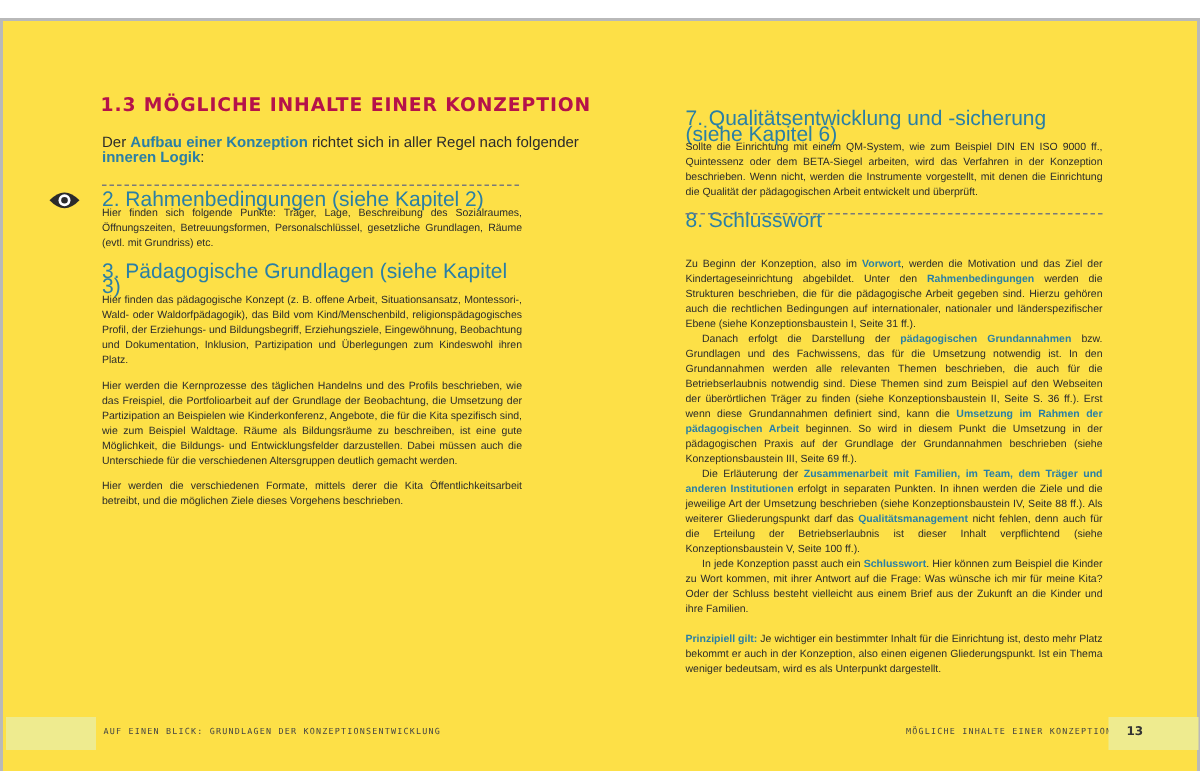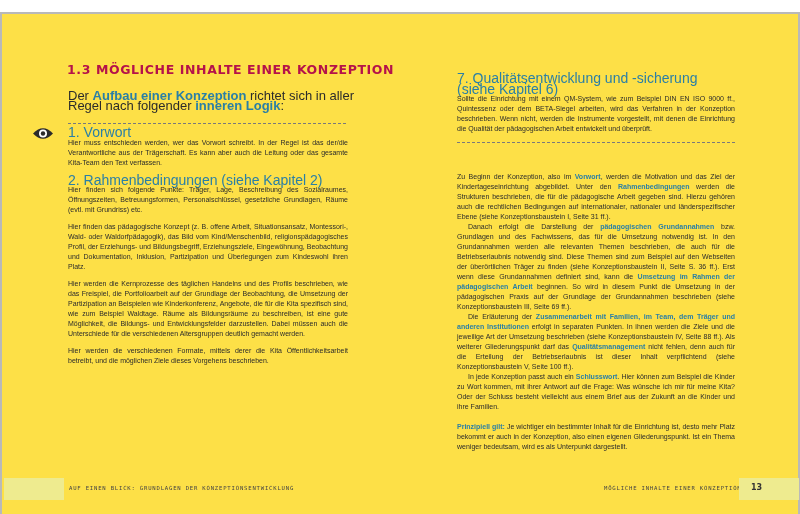--- a/index.html
+++ b/index.html
@@ -15,21 +15,21 @@
   .page-right { left: 399px; width: 399px; }
 
   .title {
     position: absolute; left: 65px; top: 48px;
     font-family: "DejaVu Sans", sans-serif; font-weight: bold;
     font-size: 12.5px; letter-spacing: 0.6px; color: #b5124a;
     text-transform: uppercase;
   }
   .intro {
     position: absolute; left: 66px; top: 77px; width: 320px;
-    font-size: 13px; line-height: 10px; color: #2b2b2b;
+    font-size: 10px; line-height: 10px; color: #2b2b2b;
   }
   .hl { color: #2a7fa6; font-weight: bold; }
 
   .dashes {
     position: absolute; height: 0;
     border-top: 1px dashed #7a7a7a;
   }
   .dash-left { left: 66px; top: 109px; width: 278px; }
   .dash-right { left: 56px; top: 95px; width: 278px; }
 
@@ -85,48 +85,48 @@
     <div class="dashes dash-left"></div>
 
     <svg class="eye-icon" viewBox="0 0 22 15">
       <path d="M1 7.5 Q11 -3 21 7.5 Q11 18 1 7.5 Z" fill="#2b2b2b"></path>
       <circle cx="11" cy="7.5" r="4" fill="#ffffff"></circle>
       <circle cx="11" cy="7.5" r="2.2" fill="#2b2b2b"></circle>
     </svg>
 
     <div class="items-left">
       <div class="item">
-        <div class="item-h">1. Vorwort</div>
-        <div class="item-t">Hier muss entschieden werden, wer das Vorwort schreibt. In der Regel ist das der/die Verantwortliche aus der Trägerschaft. Es kann aber auch die Leitung oder das gesamte Kita-Team den Text verfassen.</div>
-      </div>
-      <div class="item">
         <div class="item-h">2. Rahmenbedingungen (siehe Kapitel 2)</div>
         <div class="item-t">Hier finden sich folgende Punkte: Träger, Lage, Beschreibung des Sozialraumes, Öffnungszeiten, Betreuungsformen, Personalschlüssel, gesetzliche Grundlagen, Räume (evtl. mit Grundriss) etc.</div>
       </div>
       <div class="item">
+        <div class="item-h">3. Pädagogische Grundlagen (siehe Kapitel 3)</div>
         <div class="item-t">Hier finden das pädagogische Konzept (z. B. offene Arbeit, Situationsansatz, Montessori-, Wald- oder Waldorfpädagogik), das Bild vom Kind/Menschenbild, religionspädagogisches Profil, der Erziehungs- und Bildungsbegriff, Erziehungsziele, Eingewöhnung, Beobachtung und Dokumentation, Inklusion, Partizipation und Überlegungen zum Kindeswohl ihren Platz.</div>
       </div>
       <div class="item">
         <div class="item-t">Hier werden die Kernprozesse des täglichen Handelns und des Profils beschrieben, wie das Freispiel, die Portfolioarbeit auf der Grundlage der Beobachtung, die Umsetzung der Partizipation an Beispielen wie Kinderkonferenz, Angebote, die für die Kita spezifisch sind, wie zum Beispiel Waldtage. Räume als Bildungsräume zu beschreiben, ist eine gute Möglichkeit, die Bildungs- und Entwicklungsfelder darzustellen. Dabei müssen auch die Unterschiede für die verschiedenen Altersgruppen deutlich gemacht werden.</div>
       </div>
       <div class="item">
         <div class="item-t">Hier werden die verschiedenen Formate, mittels derer die Kita Öffentlichkeitsarbeit betreibt, und die möglichen Ziele dieses Vorgehens beschrieben.</div>
       </div>
     </div>
 
     <div class="foot-box foot-box-left"></div>
     <div class="page-num num-left">12</div>
     <div class="running-head rh-left">Auf einen Blick: Grundlagen der Konzeptionsentwicklung</div>
   </div>
 
   <div class="page page-right">
     <div class="items-right">
       <div class="item">
         <div class="item-h">7. Qualitätsentwicklung und -sicherung (siehe Kapitel 6)</div>
         <div class="item-t">Sollte die Einrichtung mit einem QM-System, wie zum Beispiel DIN EN ISO 9000 ff., Quintessenz oder dem BETA-Siegel arbeiten, wird das Verfahren in der Konzeption beschrieben. Wenn nicht, werden die Instrumente vorgestellt, mit denen die Einrichtung die Qualität der pädagogischen Arbeit entwickelt und überprüft.</div>
+      </div>
+      <div class="item">
+        <div class="item-h">8. Schlusswort</div>
       </div>
     </div>
 
     <div class="dashes dash-right" style="top:128px;"></div>
 
     <div class="body-right">
       <p class="para"><span>Zu Beginn der Konzeption, also im </span><span class="hl">Vorwort</span><span>, werden die Motivation und das Ziel der Kindertageseinrichtung abgebildet. Unter den </span><span class="hl">Rahmenbedingungen</span><span> werden die Strukturen beschrieben, die für die pädagogische Arbeit gegeben sind. Hierzu gehören auch die rechtlichen Bedingungen auf internationaler, nationaler und länderspezifischer Ebene (siehe Konzeptionsbaustein I, Seite 31 ff.).</span></p>
 
       <p class="para indent"><span>Danach erfolgt die Darstellung der </span><span class="hl">pädagogischen Grundannahmen</span><span> bzw. Grundlagen und des Fachwissens, das für die Umsetzung notwendig ist. In den Grundannahmen werden alle relevanten Themen beschrieben, die auch für die Betriebserlaubnis notwendig sind. Diese Themen sind zum Beispiel auf den Webseiten der überörtlichen Träger zu finden (siehe Konzeptionsbaustein II, Seite S. 36 ff.). Erst wenn diese Grundannahmen definiert sind, kann die </span><span class="hl">Umsetzung im Rahmen der pädagogischen Arbeit</span><span> beginnen. So wird in diesem Punkt die Umsetzung in der pädagogischen Praxis auf der Grundlage der Grundannahmen beschrieben (siehe Konzeptionsbaustein III, Seite 69 ff.).</span></p>
 

